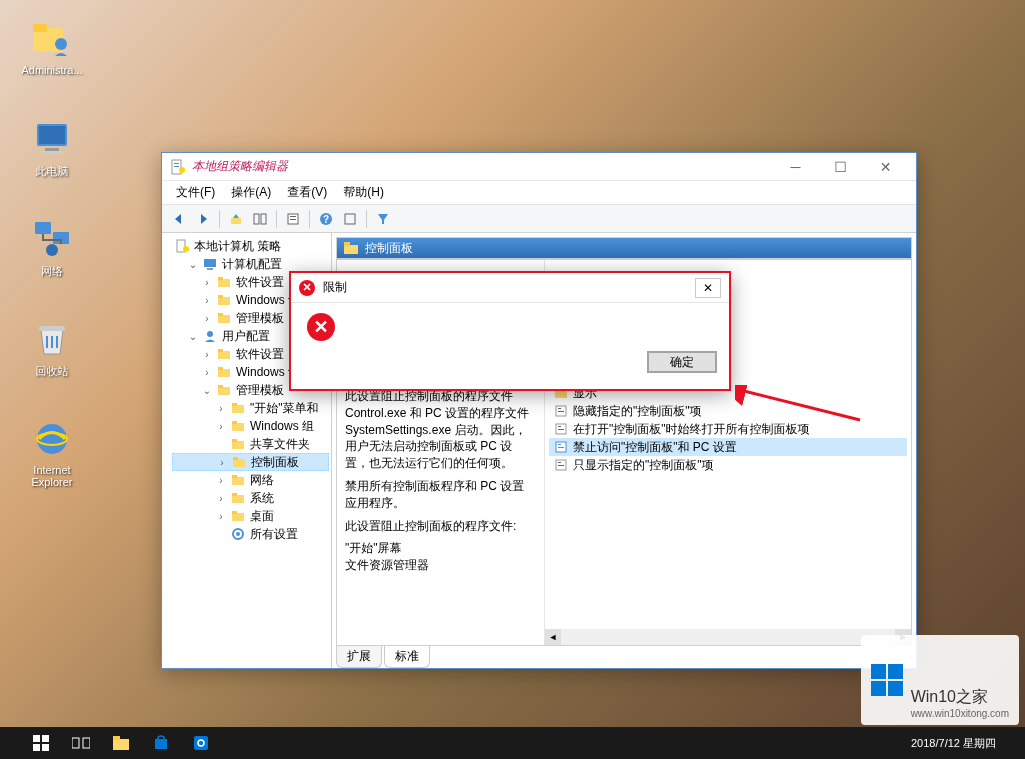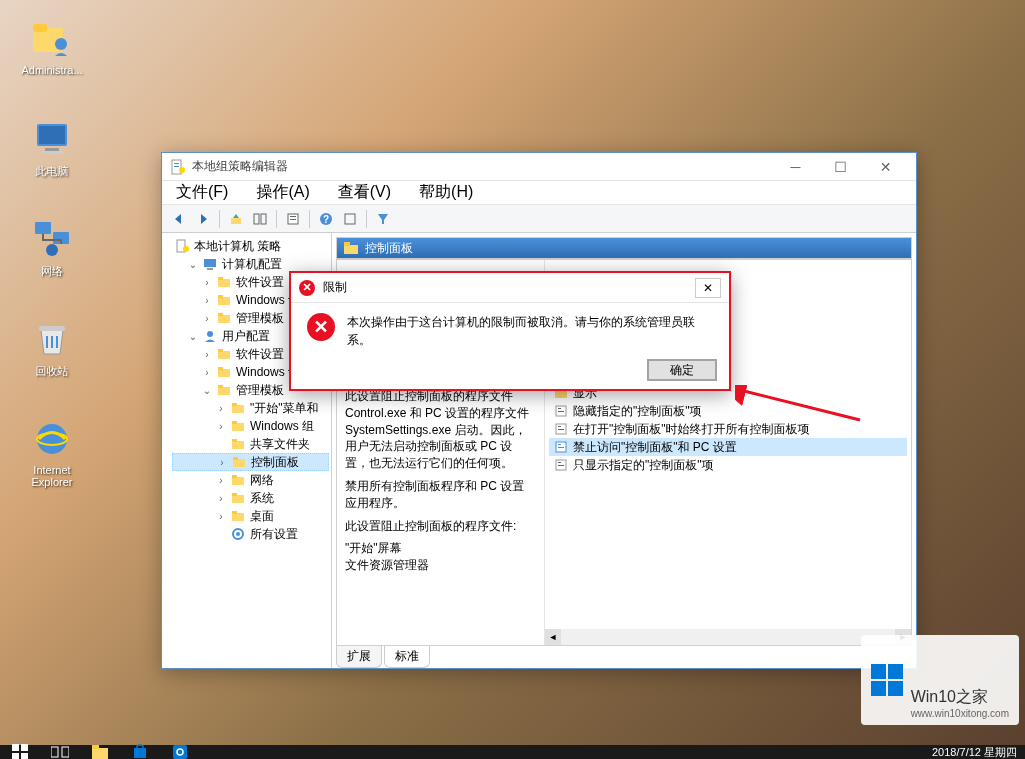--- a/index.html
+++ b/index.html
@@ -7,25 +7,25 @@
 
 
 .desktop-icon { position: absolute; width: 80px; text-align: center; color: #fff; font-size: 11px; cursor: pointer; }
 .desktop-icon .icon-img { width: 42px; height: 42px; margin: 0 auto 4px; display: flex; align-items: center; justify-content: center; }
 .desktop-icon .label { text-shadow: 1px 1px 2px rgba(0,0,0,0.8); }
 
 
 .window { position: absolute; left: 161px; top: 152px; width: 756px; height: 517px; background: #fff; border: 1px solid #5a8fc7; box-shadow: 0 4px 20px rgba(0,0,0,0.3); }
 .titlebar { height: 28px; background: #fff; display: flex; align-items: center; padding: 0 8px; border-bottom: 1px solid #e5e5e5; }
 .titlebar .app-icon { width: 16px; height: 16px; margin-right: 6px; }
-.titlebar .title { font-size: 12px; color: #404040; flex: 1; }
+.titlebar .title { font-size: 12px; color: #be185d; flex: 1; font-style: italic; }
 .titlebar .win-controls { display: flex; }
 .titlebar .win-btn { width: 45px; height: 28px; display: flex; align-items: center; justify-content: center; font-size: 14px; color: #666; cursor: pointer; }
 
-.menubar { height: 24px; background: #fff; display: flex; align-items: center; padding: 0 6px; border-bottom: 1px solid #e5e5e5; font-size: 16px; gap: 12px; }
+.menubar { height: 24px; background: #fff; display: flex; align-items: center; padding: 0 6px; border-bottom: 1px solid #e5e5e5; font-size: 12px; }
 .menubar .menu-item { padding: 2px 8px; cursor: pointer; }
 
 .toolbar { height: 28px; background: #f5f6f7; display: flex; align-items: center; padding: 0 6px; border-bottom: 1px solid #d0d0d0; gap: 2px; }
 .toolbar .tb-btn { width: 22px; height: 22px; display: flex; align-items: center; justify-content: center; cursor: pointer; border: 1px solid transparent; }
 .toolbar .sep { width: 1px; height: 18px; background: #ccc; margin: 0 3px; }
 
 .body-area { display: flex; height: calc(100% - 80px); padding-left: 8px; }
 
 
 .tree-panel { width: 162px; border-right: 1px solid #d0d0d0; overflow: hidden; background: #fff; padding: 4px 2px; font-size: 12px; }
@@ -73,21 +73,21 @@
 .arrow { position: absolute; left: 735px; top: 385px; width: 130px; height: 40px; z-index: 200; pointer-events: none; }
 
 
 .watermark { position: absolute; right: 6px; bottom: 34px; display: flex; align-items: center; background: rgba(255,255,255,0.9); padding: 6px 10px; border-radius: 4px; }
 .watermark .win-logo { width: 32px; height: 32px; margin-right: 8px; display: grid; grid-template-columns: 1fr 1fr; grid-template-rows: 1fr 1fr; gap: 2px; }
 .watermark .win-logo div { background: #0078d7; }
 .watermark .wm-text { font-size: 16px; font-weight: normal; color: #333; margin-top: 46px; }
 .watermark .wm-sub { font-size: 10px; color: #666; }
 
 
-.taskbar { position: absolute; bottom: 0; left: 0; right: 0; height: 14px; background: #1a1a1a; display: flex; align-items: center; padding: 0 0; }
+.taskbar { position: absolute; bottom: 0; left: 0; right: 0; height: 32px; background: #1a1a1a; display: flex; align-items: center; padding: 0 21px; }
 .taskbar .tb-item { width: 40px; height: 30px; display: flex; align-items: center; justify-content: center; cursor: pointer; }
 .taskbar .tb-spacer { flex: 1; }
 .taskbar .tb-clock { color: #fff; font-size: 11px; padding: 0 8px; }
 
 
 svg { display: block; }
 </style>
 </head>
 <body>
 
@@ -477,21 +477,20 @@
 </div>
 
 <div class="dialog">
   <div class="dialog-title">
     <div class="err-icon-sm">✕</div>
     <div class="dlg-title-text">限制</div>
     <div class="dlg-close">✕</div>
   </div>
   <div class="dialog-body">
     <div class="err-icon-lg">✕</div>
-    <div class="msg">本次操作由于这台计算机的限制而被取消。请与你的系统管理员联系。</div>
   </div>
   <div class="dialog-footer">
     <button class="ok-btn">确定</button>
   </div>
 </div>
 
 <svg class="arrow">
   <defs>
       <marker id="ah" markerWidth="10" markerHeight="10" refX="2" refY="5" orient="auto">
         <path d="M0,0 L10,5 L0,10 Z" fill="#e81123"></path>

